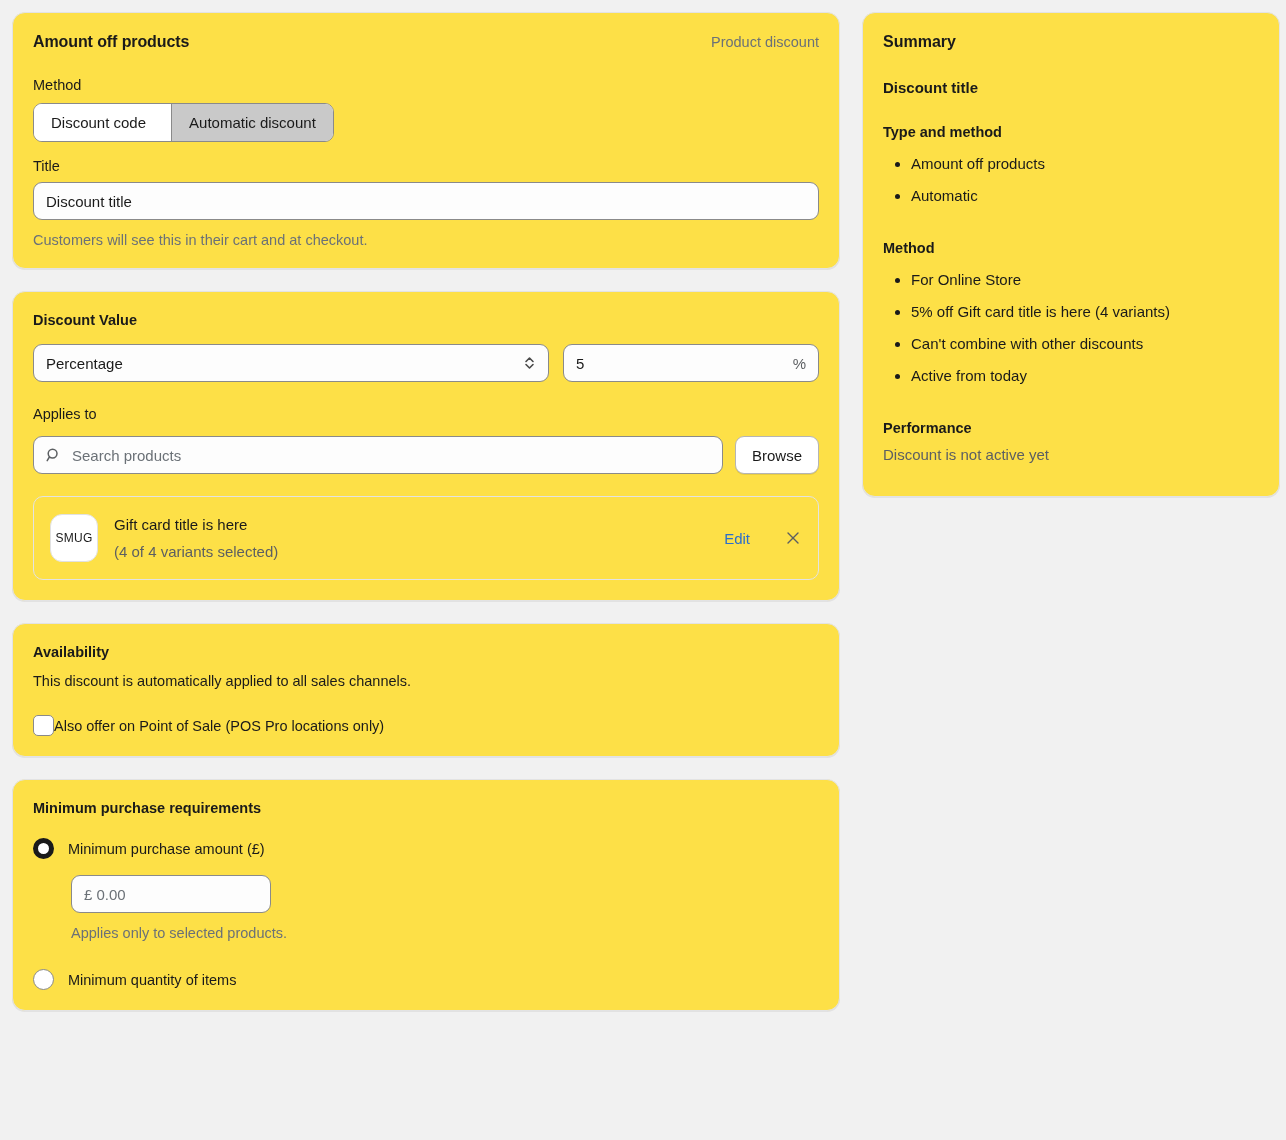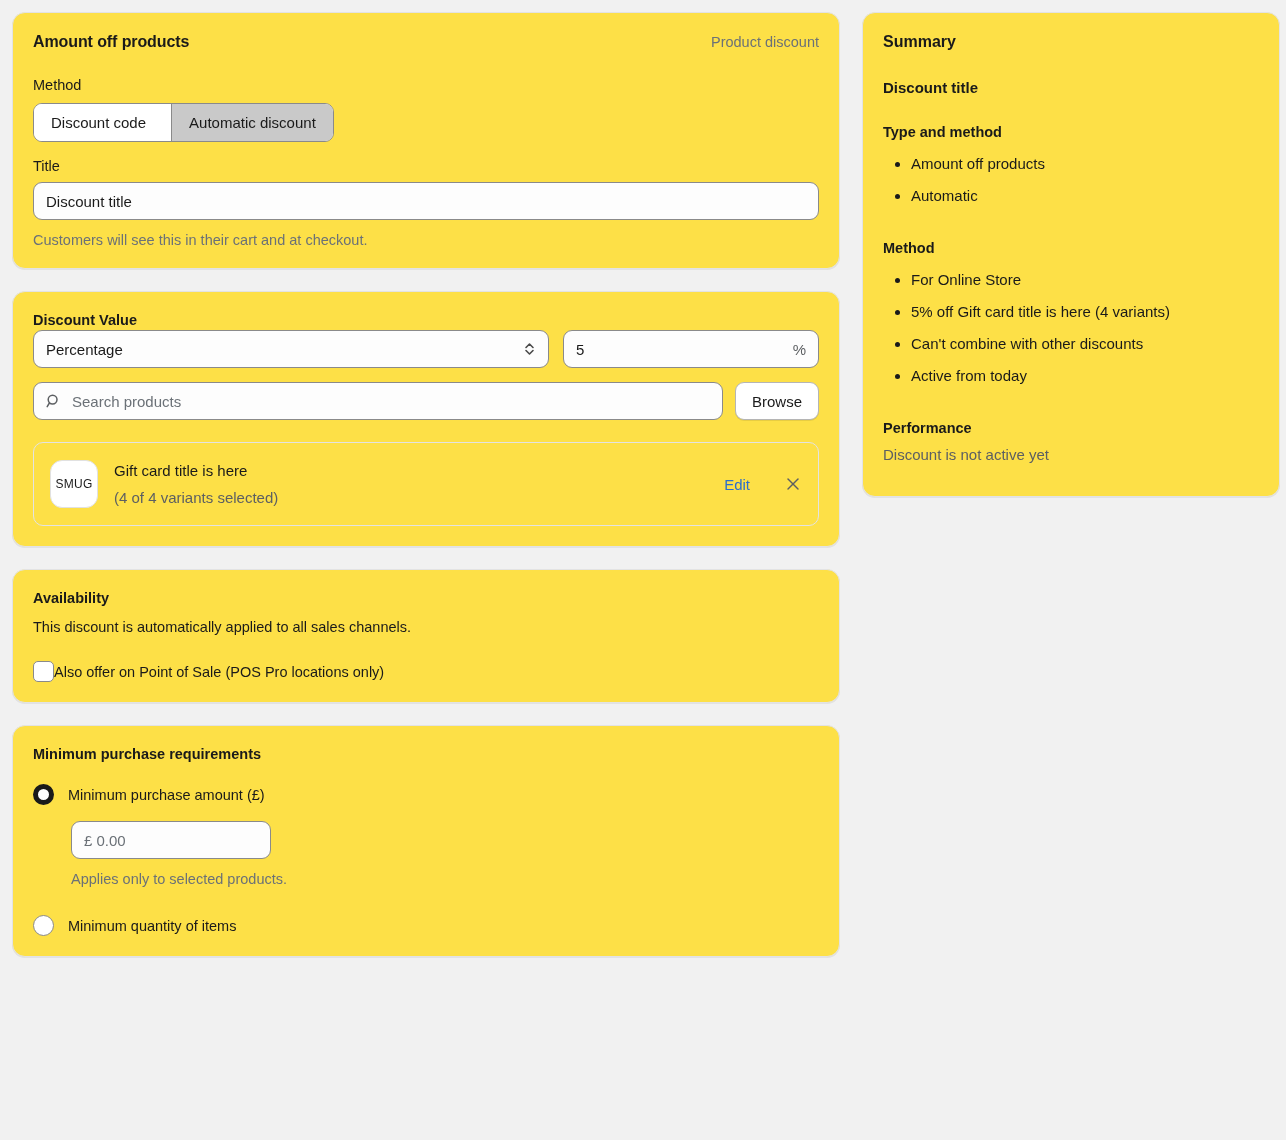--- a/index.html
+++ b/index.html
@@ -238,36 +238,37 @@
       <div class="label" style="margin-top:16px">Title</div>
       <div class="field" style="margin-top:8px">
         <span class="val">Discount title</span>
       </div>
       <div class="help" style="margin-top:12px">Customers will see this in their cart and at checkout.</div>
     </section>
 
     <section class="card">
       <div class="sec-title">Discount Value</div>
 
-      <div class="row" style="margin-top:2px">
+      <div class="row" style="margin-top:16px">
         <div class="field" style="width:516px">
           <span class="val">Percentage</span>
           <span class="chev">
             <svg viewBox="0 0 13 18" width="13" height="18" fill="none" stroke="currentColor" stroke-width="1.6" stroke-linecap="round" stroke-linejoin="round">
               <polyline points="3,7.5 6.5,4 10,7.5"></polyline>
                 <polyline points="3,10.5 6.5,14 10,10.5"></polyline>
             </svg>
           </span>
         </div>
         <div class="field" style="width:256px">
           <span class="val">5</span>
           <span style="color:#5c5f62">%</span>
         </div>
       </div>
 
+      <div class="label" style="margin-top:24px">Applies to</div>
 
       <div class="search-wrap" style="margin-top:14px">
         <div class="field search-field">
           <span class="mag">
             <svg viewBox="0 0 16 16" width="16" height="16" fill="none" stroke="currentColor" stroke-width="1.5" stroke-linecap="round">
               <circle cx="6.6" cy="6.6" r="4.4"></circle>
                 <line x1="3.4" y1="10" x2="1.2" y2="13.6"></line>
             </svg>
           </span>
           <span class="ph">Search products</span>

